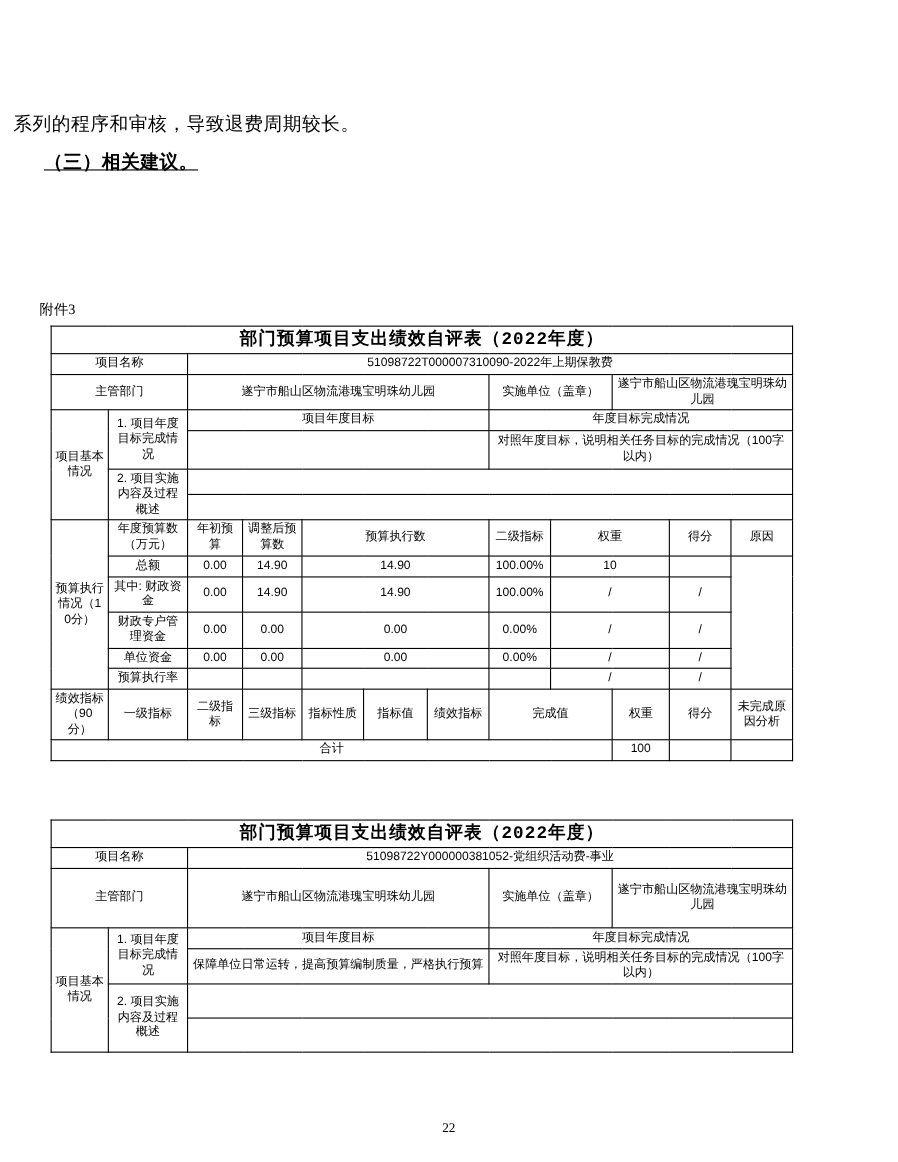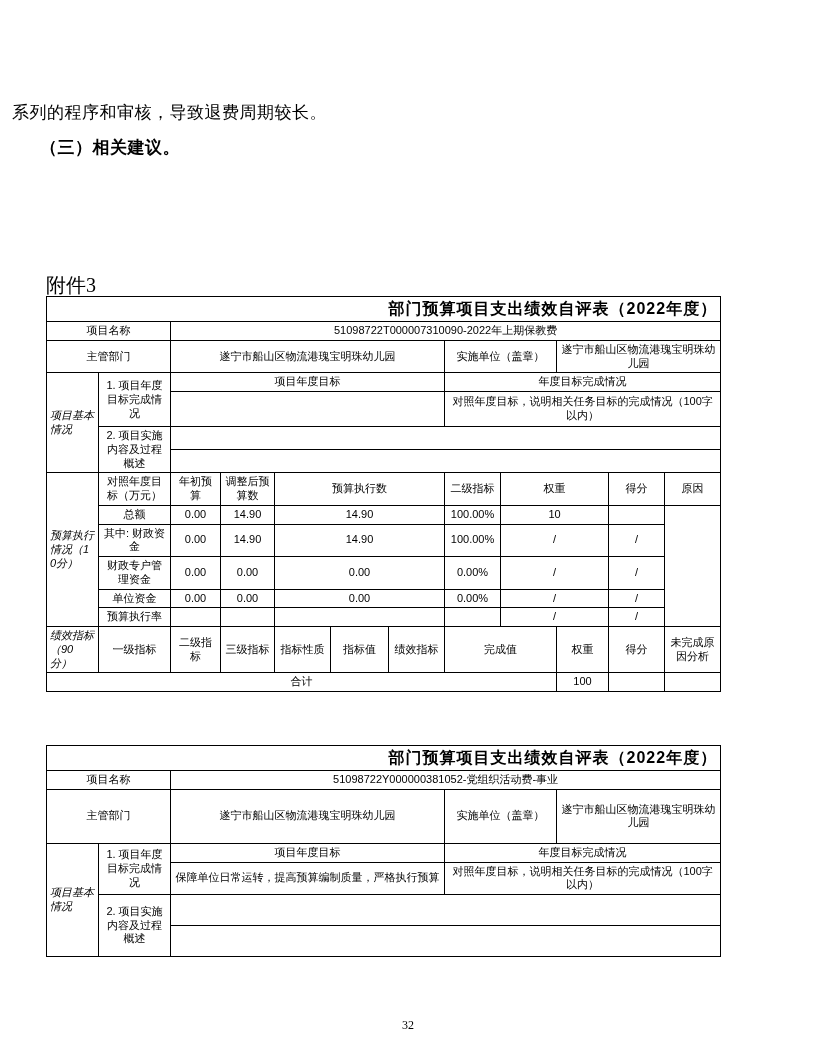--- a/index.html
+++ b/index.html
@@ -27,71 +27,72 @@
   }
   .para {
     font-size: 17px;
     line-height: 1.35;
     margin: 0 0 12px 0;
     letter-spacing: 0.5px;
   }
   .para.bold {
     font-weight: bold;
     padding-left: 28px;
+    text-decoration: underline;
   }
   .para.num {
     padding-left: 28px;
   }
   .attach-label {
     position: absolute;
-    left: 46px;
+    left: 36px;
     top: 272px;
-    font-size: 20px;
+    font-size: 13px;
   }
 
   
   table.form {
     border-collapse: collapse;
     table-layout: fixed;
     font-size: 11px;
     font-family: "Liberation Sans", "DejaVu Sans", sans-serif;
   }
   table.form td {
     border: 1px solid #000000;
     padding: 2px 3px;
     vertical-align: middle;
     line-height: 1.25;
     word-break: break-all;
   }
   td.c { text-align: center; }
   td.l { text-align: center; }
   .ttl {
-    text-align: right;
+    text-align: center;
     font-size: 16px;
     font-weight: bold;
-    font-family: Liberation Sans, sans-serif;
+    font-family: Liberation Mono, monospace;
     letter-spacing: 1px;
     padding: 5px 0;
   }
   .tbl1 {
     position: absolute;
     left: 46px;
     top: 296px;
     width: 674px;
   }
   .tbl2 {
     position: absolute;
     left: 46px;
     top: 745px;
     width: 674px;
   }
   .vlabel {
+    text-align: center;
     font-size: 11px;
     line-height: 1.2;
-    font-style: italic;
   }
   .pageno {
     position: absolute;
     left: 0;
     top: 1018px;
     width: 816px;
     text-align: center;
     font-size: 12px;
     font-family: "Liberation Serif", "DejaVu Serif", serif;
   }
@@ -150,21 +151,21 @@
     <tr>
       <td rowspan="2" class="c">2. 项目实施内容及过程概述</td>
       <td colspan="10" class="l" style="height:16px"></td>
     </tr>
     <tr>
       <td colspan="10" class="l" style="height:16px"></td>
     </tr>
 
     <tr>
       <td rowspan="6" class="vlabel">预算执行情况（10分）</td>
-      <td class="c">对照年度目标（万元）</td>
+      <td class="c">年度预算数（万元）</td>
       <td class="c">年初预算</td>
       <td class="c">调整后预算数</td>
       <td colspan="3" class="c">预算执行数</td>
       <td class="c">二级指标</td>
       <td colspan="2" class="c">权重</td>
       <td class="c">得分</td>
       <td class="c">原因</td>
     </tr>
 
     <tr>
@@ -283,14 +284,14 @@
     <tr>
       <td rowspan="2" class="c">2. 项目实施内容及过程概述</td>
       <td colspan="10" class="l" style="height:26px"></td>
     </tr>
     <tr>
       <td colspan="10" class="l" style="height:26px"></td>
     </tr>
   </tbody>
     </table>
 
-  <div class="pageno">32</div>
+  <div class="pageno">22</div>
 </div>
 
 </body></html>

